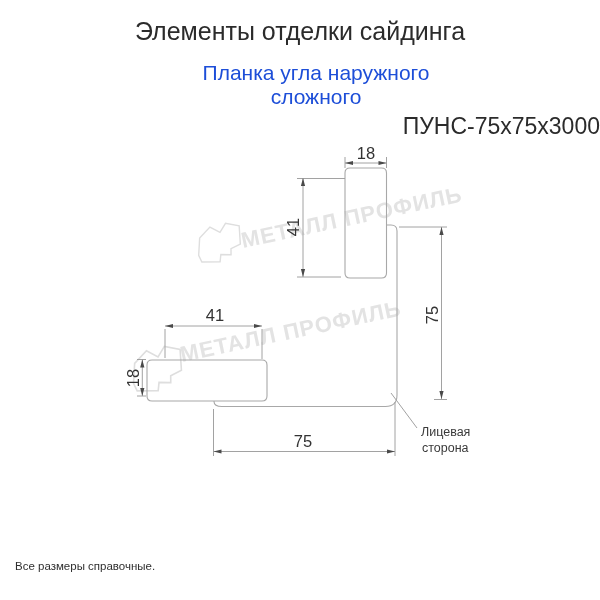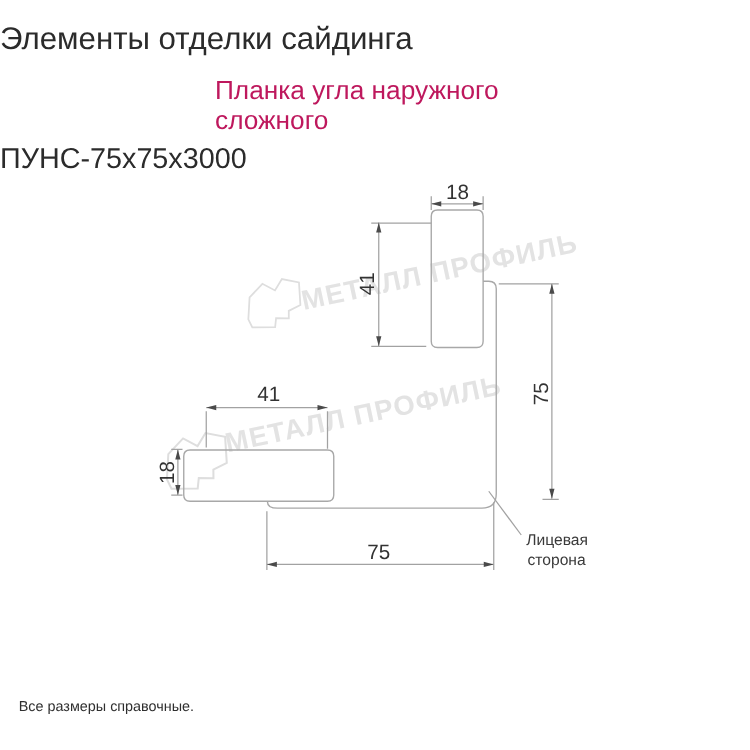--- a/index.html
+++ b/index.html
@@ -1,24 +1,24 @@
 <!DOCTYPE html>
 <html><head>
 <meta charset="utf-8">
 <style>
   html,body{margin:0;padding:0;background:#888;}
   .stage{
     position:relative;width:600px;height:600px;background:#ffffff;overflow:hidden;
     font-family:"Liberation Sans","DejaVu Sans",sans-serif;color:#2b2b2b;margin:0 auto;
   }
-  .title{position:absolute;top:16px;left:0;width:600px;text-align:left;
+  .title{position:absolute;top:16px;left:0;width:600px;text-align:center;
     font-size:25px;line-height:30px;color:#2b2b2b;}
-  .subtitle{position:absolute;top:61px;left:172px;width:256px;
-    font-size:21px;line-height:24px;color:#be185d;}
-  .product-code{position:absolute;top:112px;left:0;width:600px;text-align:left;
+  .subtitle{position:absolute;top:61px;left:188px;width:256px;text-align:center;
+    font-size:21px;line-height:24px;color:#1d4ed8;}
+  .product-code{position:absolute;top:112px;left:0;width:600px;text-align:right;
     font-size:23px;line-height:28px;color:#2b2b2b;}
   .note{position:absolute;left:15px;font-size:11.5px;line-height:14px;color:#2f2f2f;}
   .n1{top:559px;} .n2{top:574px;}
   svg.drawing{position:absolute;left:0;top:0;}
   .wm{font-size:22px;font-weight:bold;letter-spacing:1px;fill:#e3e3e3;}
   .wm-logo{fill:#ffffff;stroke:#dedede;stroke-width:1.4;}
   .profile path{fill:none;stroke:#a8a8a8;stroke-width:1.1;}
   .dimlines path{fill:none;stroke:#a2a2a2;stroke-width:1;}
   .dimlines path.arrow{fill:#4a4a4a;stroke:none;}
   .dimtext text{font-family:"Liberation Sans","DejaVu Sans",sans-serif;

